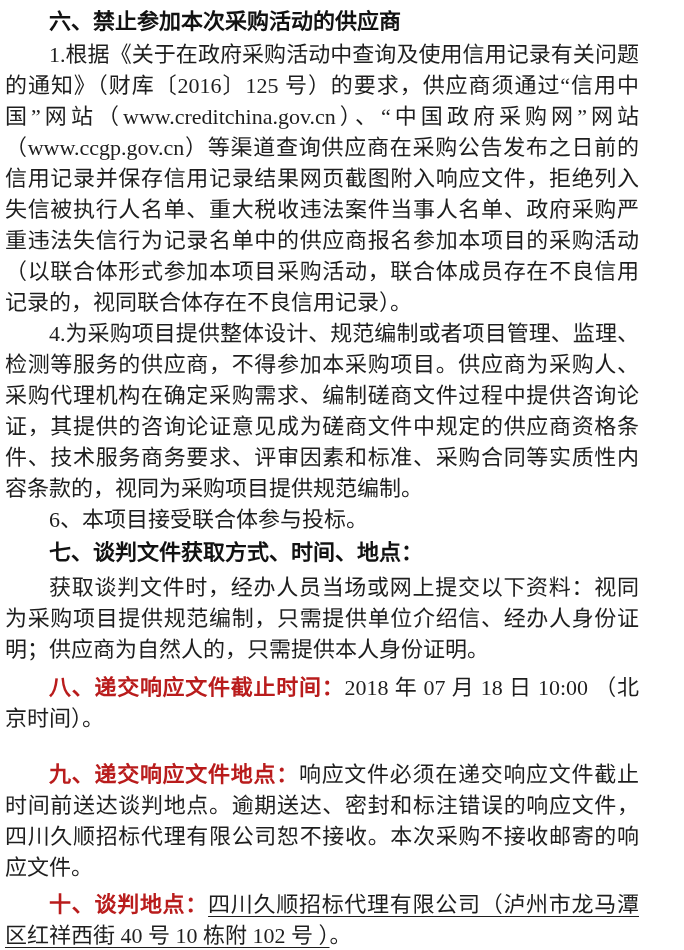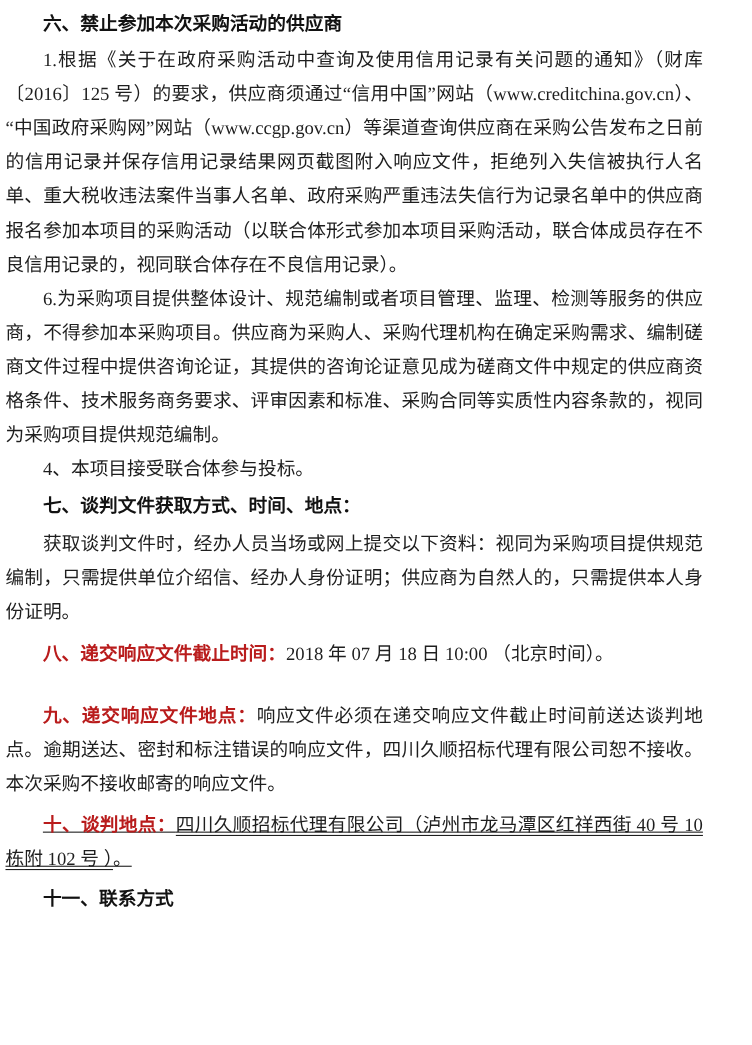--- a/index.html
+++ b/index.html
@@ -11,21 +11,21 @@
     width: 684px;
     height: 950px;
     overflow: hidden;
   }
   .doc {
     box-sizing: border-box;
     width: 644px;
     height: 950px;
     padding: 6px 5px 0 5px;
     font-family: "Liberation Serif", "DejaVu Serif", serif;
-    font-size: 17px;
+    font-size: 22px;
     line-height: 31px;
     color: #1e1e1e;
     text-align: justify;
   }
   .para {
     margin: 0;
     text-indent: 2em;
   }
   .hd {
     margin: 0 0 2px 0;
@@ -35,43 +35,43 @@
   }
   .hd7 {
     margin: 2px 0 4px 0;
   }
   .hd11 {
     margin: 6px 0 0 0;
     font-family: Liberation Serif, serif;
   }
   .s8 { margin-top: 7px; }
   .s9 { margin-top: 25px; }
-  .s10 { margin-top: 6px; text-decoration: underline; }
+  .s10 { margin-top: 6px; }
   b.lead {
     font-weight: bold;
     color: #b91c1c;
   }
   .u {
     text-decoration: underline;
     text-underline-offset: 4px;
     text-decoration-thickness: 1px;
   }
 </style>
 </head>
 <body>
 
 <div class="doc">
 
   <p class="hd">六、禁止参加本次采购活动的供应商</p>
 
   <p class="para">1.根据《关于在政府采购活动中查询及使用信用记录有关问题的通知》（财库〔2016〕125 号）的要求，供应商须通过“信用中国”网站（www.creditchina.gov.cn）、“中国政府采购网”网站（www.ccgp.gov.cn）等渠道查询供应商在采购公告发布之日前的信用记录并保存信用记录结果网页截图附入响应文件，拒绝列入失信被执行人名单、重大税收违法案件当事人名单、政府采购严重违法失信行为记录名单中的供应商报名参加本项目的采购活动（以联合体形式参加本项目采购活动，联合体成员存在不良信用记录的，视同联合体存在不良信用记录）。</p>
 
-  <p class="para">6.为采购项目提供整体设计、规范编制或者项目管理、监理、检测等服务的供应商，不得参加本采购项目。供应商为采购人、采购代理机构在确定采购需求、编制磋商文件过程中提供咨询论证，其提供的咨询论证意见成为磋商文件中规定的供应商资格条件、技术服务商务要求、评审因素和标准、采购合同等实质性内容条款的，视同为采购项目提供规范编制。</p>
+  <p class="para">4.为采购项目提供整体设计、规范编制或者项目管理、监理、检测等服务的供应商，不得参加本采购项目。供应商为采购人、采购代理机构在确定采购需求、编制磋商文件过程中提供咨询论证，其提供的咨询论证意见成为磋商文件中规定的供应商资格条件、技术服务商务要求、评审因素和标准、采购合同等实质性内容条款的，视同为采购项目提供规范编制。</p>
 
-  <p class="para">4、本项目接受联合体参与投标。</p>
+  <p class="para">6、本项目接受联合体参与投标。</p>
 
   <p class="hd hd7">七、谈判文件获取方式、时间、地点：</p>
 
 
 
   <p class="para">获取谈判文件时，经办人员当场或网上提交以下资料：视同为采购项目提供规范编制，只需提供单位介绍信、经办人身份证明；供应商为自然人的，只需提供本人身份证明。</p>
 
   <p class="para s8"><b class="lead">八、递交响应文件截止时间：</b><span>2018 年 07 月 18 日 10:00 （北京时间）。</span></p>
 
   <p class="para s9"><b class="lead">九、递交响应文件地点：</b><span>响应文件必须在递交响应文件截止时间前送达谈判地点。逾期送达、密封和标注错误的响应文件，四川久顺招标代理有限公司恕不接收。本次采购不接收邮寄的响应文件。</span></p>

